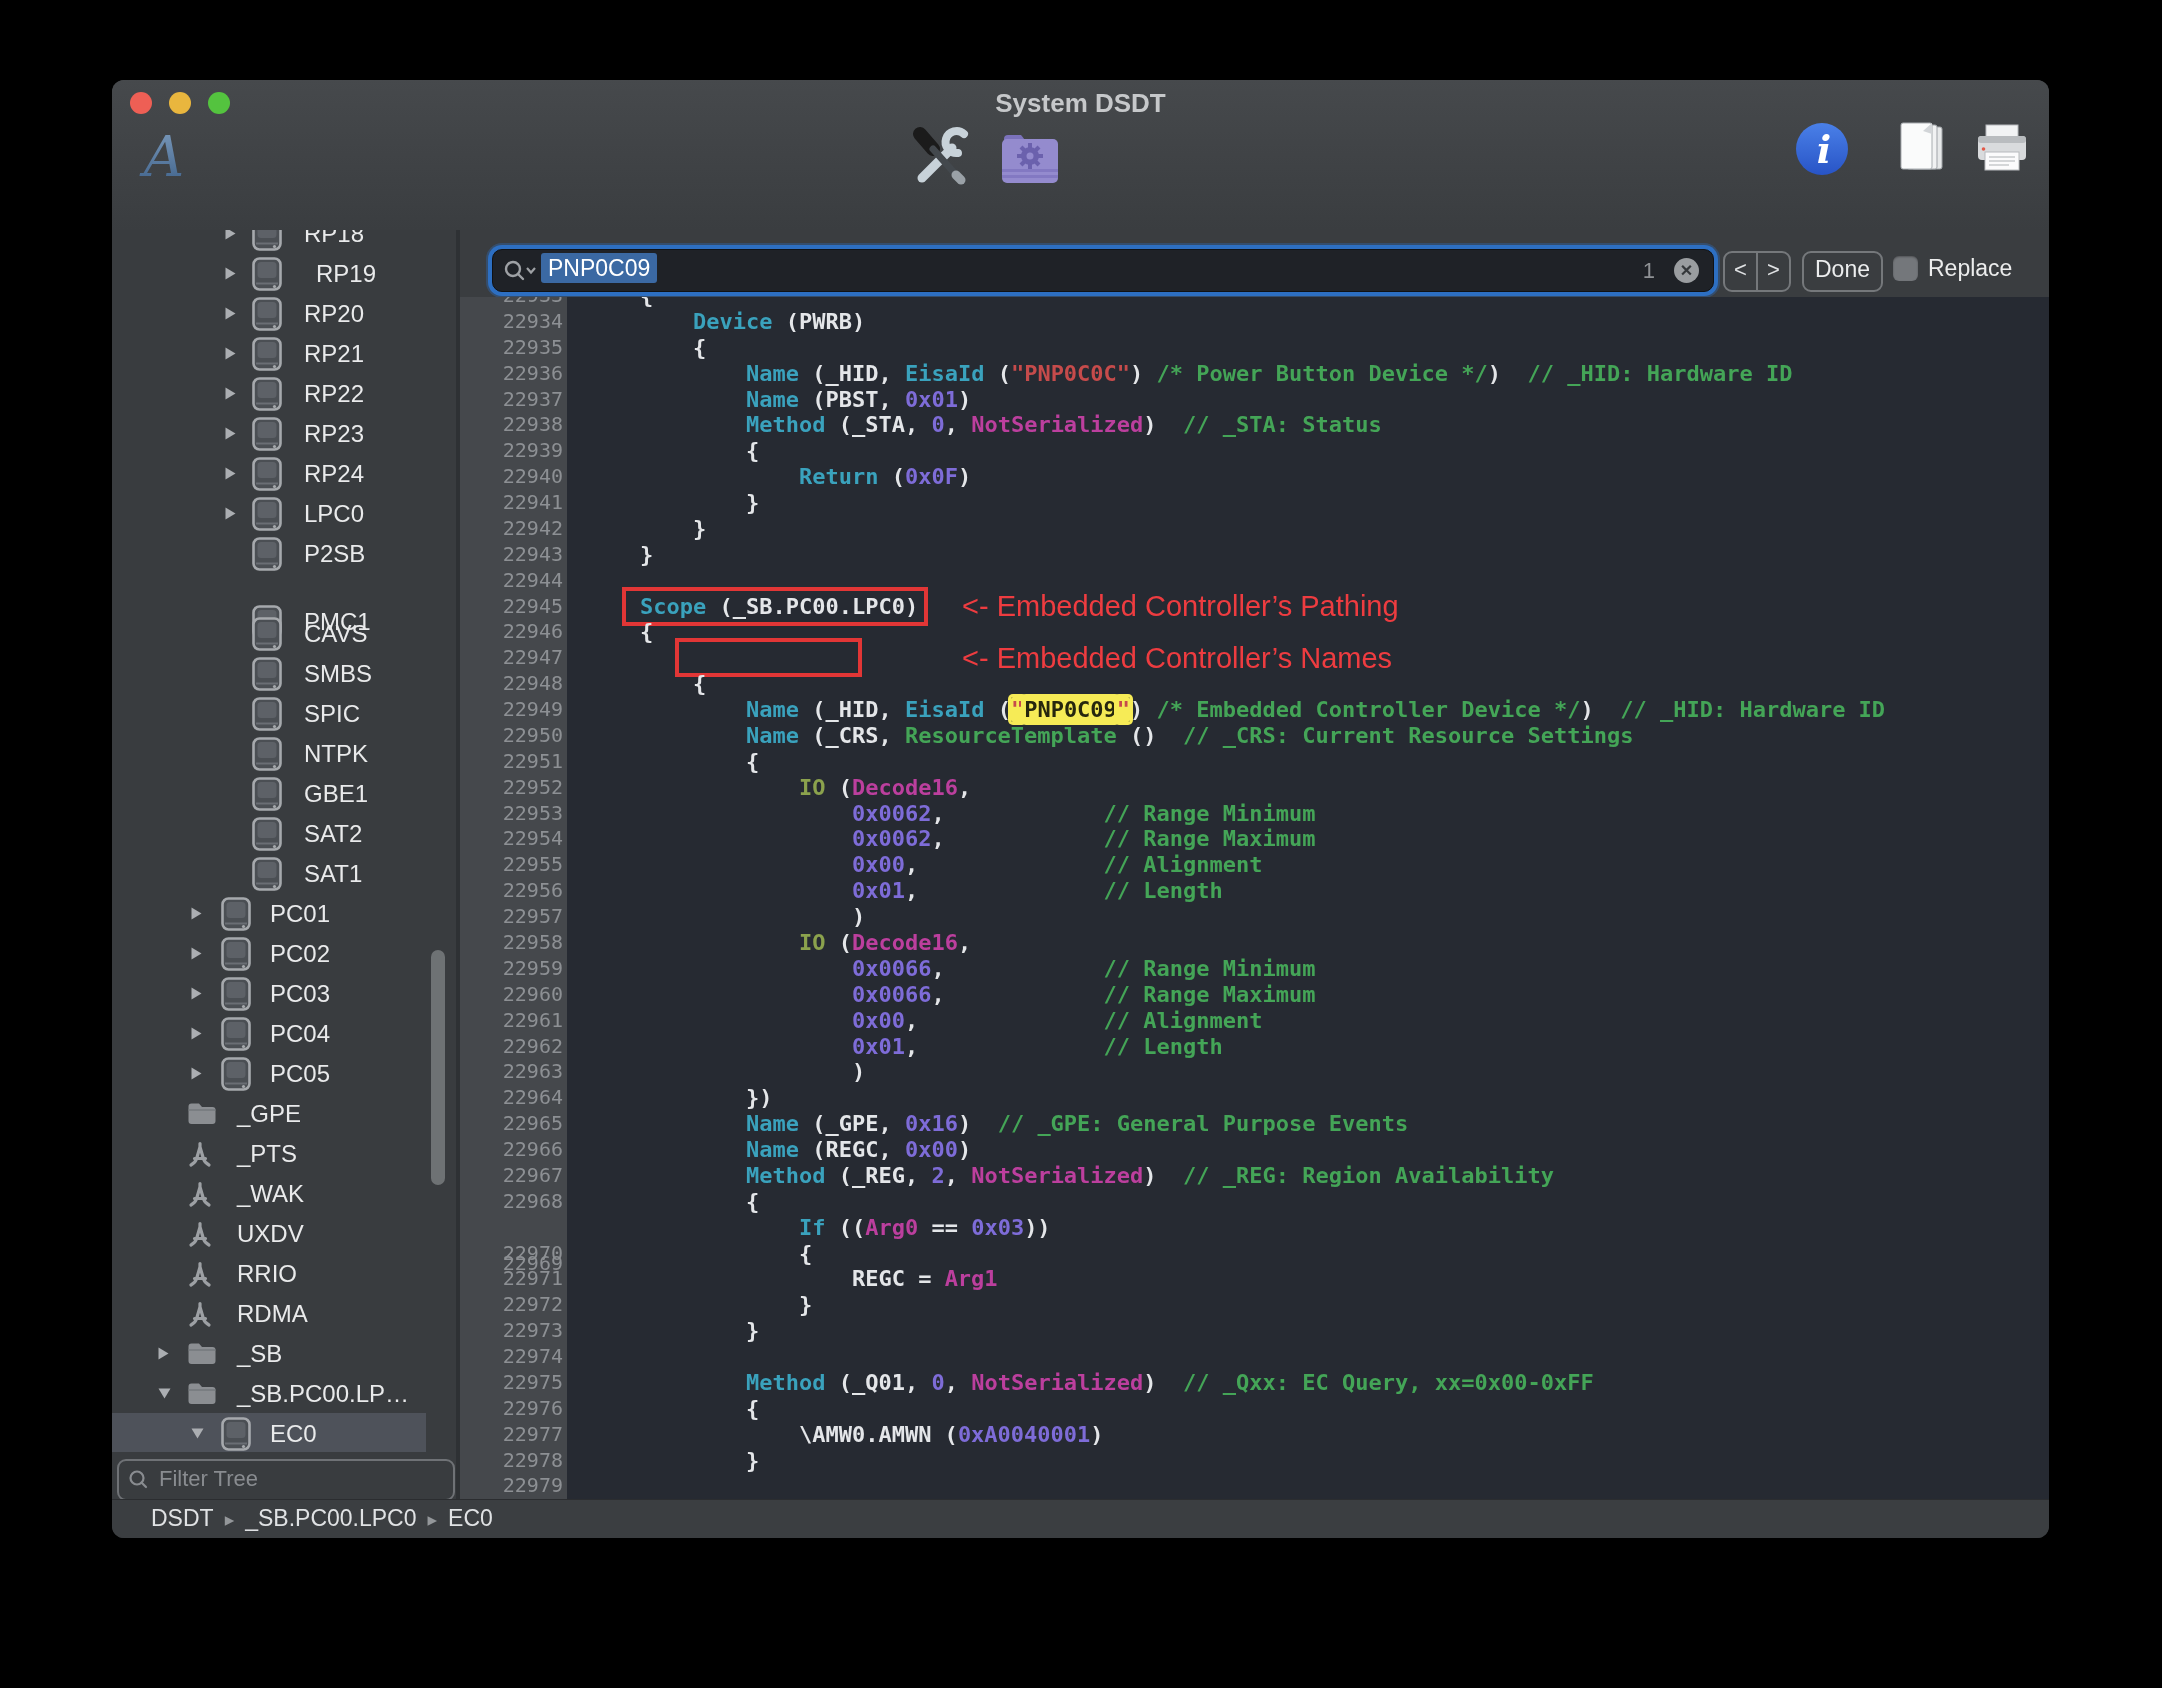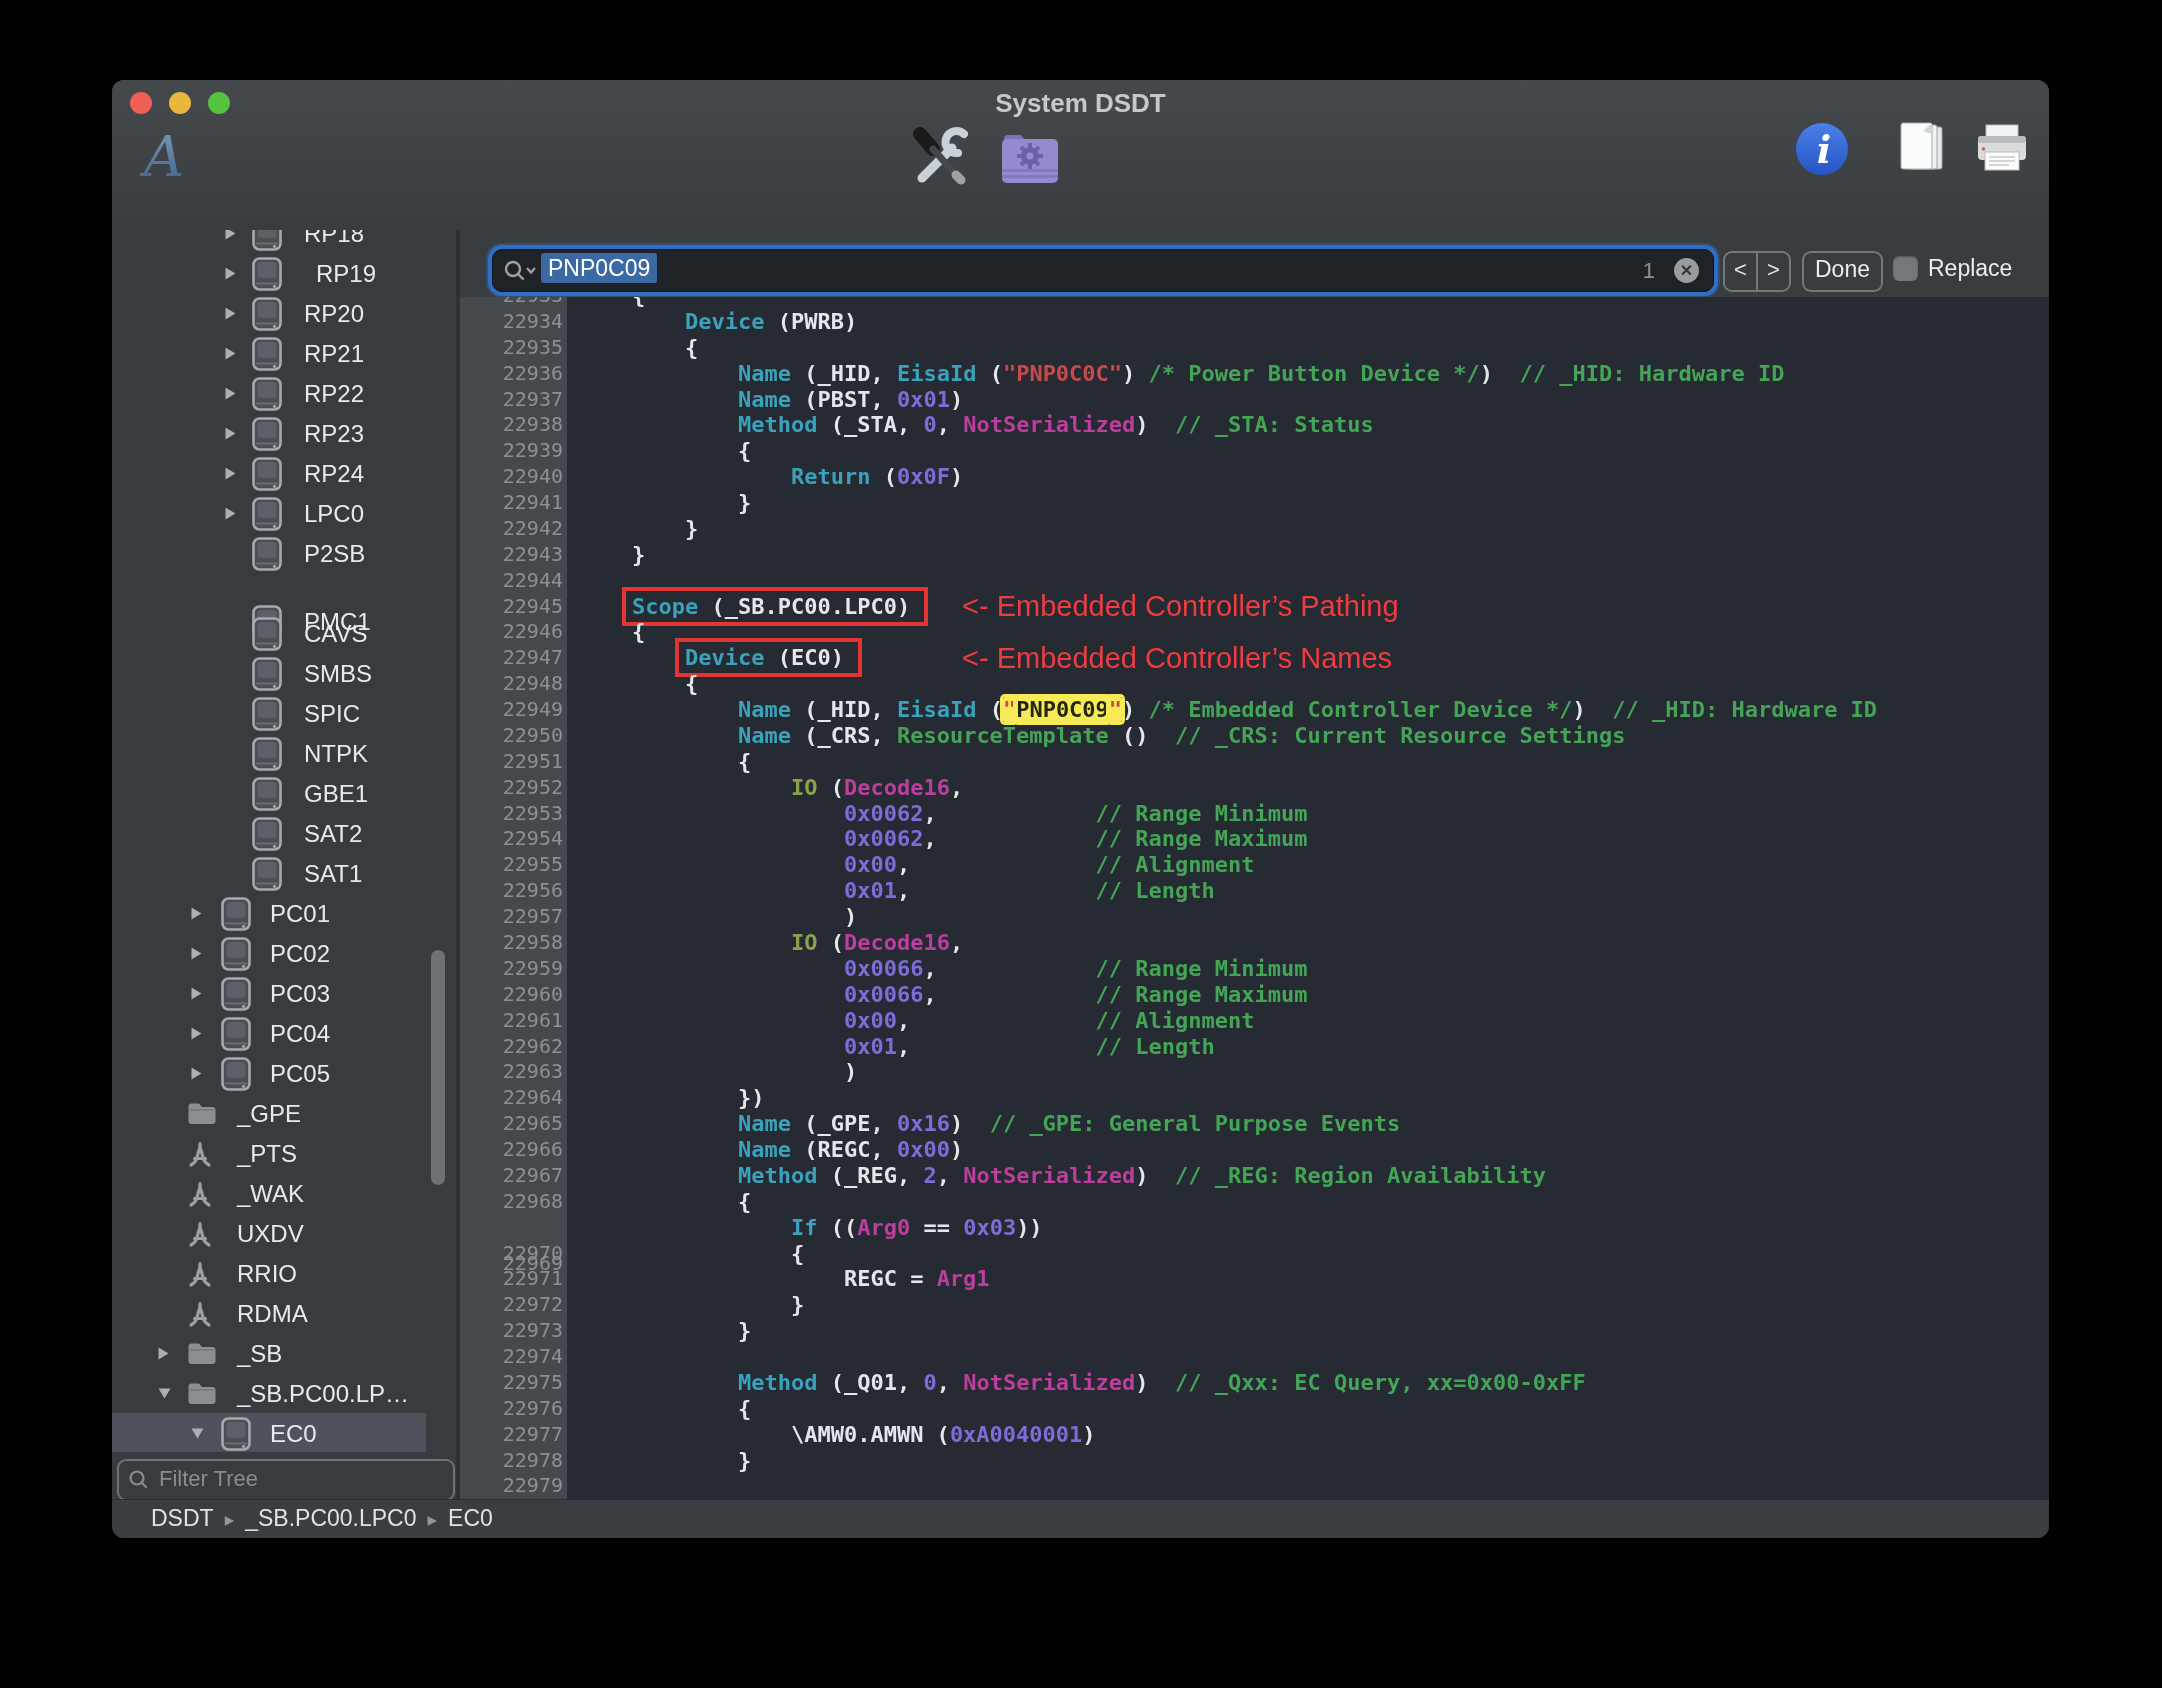--- a/index.html
+++ b/index.html
@@ -59,21 +59,21 @@
   #filter-input::placeholder{color:#898c90;}
   #divider{position:absolute;left:344px;top:150px;width:4px;height:1270px;background:#2e3134;}
   #split-dot{position:absolute;left:349px;top:780px;width:10px;height:10px;border-radius:50%;
              background:#7c7f83;}
   
   #editor{position:absolute;left:348px;top:217px;right:0;bottom:38px;overflow:hidden;}
   #gutter{position:absolute;left:0;top:0;width:107px;height:100%;background:#45484c;}
   #codearea{position:absolute;left:107px;right:0;top:0;height:100%;background:#262a32;}
   .gut-line{position:absolute;right:4px;height:26px;font:400 20px/25.88px "DejaVu Sans Mono",monospace;
             color:#8d9094;text-align:right;width:100px;}
-  .code-line{position:absolute;left:0;right:0;height:26px;padding-left:12px;white-space:pre;
+  .code-line{position:absolute;left:0;right:0;height:26px;padding-left:20px;white-space:pre;
              font:700 22px/25.88px "DejaVu Sans Mono",monospace;}
   .sg-w{color:var(--col-w);} .sg-k{color:var(--col-k);} .sg-n{color:var(--col-n);}
   .sg-s{color:var(--col-s);} .sg-c{color:var(--col-c);} .sg-g{color:var(--col-g);}
   .sg-m{color:var(--col-m);} .sg-o{color:var(--col-o);text-align:center;} .sg-t{color:var(--col-t);}
   .hl{background:var(--col-hlbg);box-shadow:0 0 0 3px var(--col-hlbg);border-radius:2px;}
   .redbox{position:absolute;border:4px solid var(--col-box);}
   #redbox-scope{left:55px;top:290px;width:298px;height:31px;}
   #redbox-device{left:108px;top:341px;width:179px;height:31px;}
   .annot{position:absolute;left:395px;font-size:29px;line-height:34px;color:var(--col-ann);
          white-space:nowrap;}
@@ -582,21 +582,20 @@
           <div class="code-line" style="top: 89.52px;"><span class="sg-w">            </span><span class="sg-k">Name</span><span class="sg-w"> (PBST, </span><span class="sg-n">0x01</span><span class="sg-w">)</span></div>
           <div class="code-line" style="top: 115.4px;"><span class="sg-w">            </span><span class="sg-k">Method</span><span class="sg-w"> (_STA, </span><span class="sg-n">0</span><span class="sg-w">, </span><span class="sg-m">NotSerialized</span><span class="sg-w">)  </span><span class="sg-c">// _STA: Status</span></div>
           <div class="code-line" style="top: 141.28px;"><span class="sg-w">            {</span></div>
           <div class="code-line" style="top: 167.16px;"><span class="sg-w">                </span><span class="sg-k">Return</span><span class="sg-w"> (</span><span class="sg-n">0x0F</span><span class="sg-w">)</span></div>
           <div class="code-line" style="top: 193.04px;"><span class="sg-w">            }</span></div>
           <div class="code-line" style="top: 218.92px;"><span class="sg-w">        }</span></div>
           <div class="code-line" style="top: 244.8px;"><span class="sg-w">    }</span></div>
           <div class="code-line" style="top: 270.68px;"></div>
           <div class="code-line" style="top: 296.56px;"><span class="sg-w">    </span><span class="sg-k">Scope</span><span class="sg-w"> (_SB.PC00.LPC0)</span></div>
           <div class="code-line" style="top: 322.44px;"><span class="sg-w">    {</span></div>
-          <div class="code-line" style="top: 348.32px;"><span class="sg-w">        </span><span class="sg-k">Device</span><span class="sg-w"> (EC0)</span></div>
           <div class="code-line" style="top: 374.2px;"><span class="sg-w">        {</span></div>
           <div class="code-line" style="top: 400.08px;"><span class="sg-w">            </span><span class="sg-k">Name</span><span class="sg-w"> (_HID, </span><span class="sg-k">EisaId</span><span class="sg-w"> (</span><span class="sg-s hl">"</span><span class="sg-t hl">PNP0C09</span><span class="sg-s hl">"</span><span class="sg-w">) </span><span class="sg-c">/* Embedded Controller Device */</span><span class="sg-w">)  </span><span class="sg-c">// _HID: Hardware ID</span></div>
           <div class="code-line" style="top: 425.96px;"><span class="sg-w">            </span><span class="sg-k">Name</span><span class="sg-w"> (_CRS, </span><span class="sg-g">ResourceTemplate</span><span class="sg-w"> ()  </span><span class="sg-c">// _CRS: Current Resource Settings</span></div>
           <div class="code-line" style="top: 451.84px;"><span class="sg-w">            {</span></div>
           <div class="code-line" style="top: 477.72px;"><span class="sg-w">                </span><span class="sg-o">IO</span><span class="sg-w"> (</span><span class="sg-m">Decode16</span><span class="sg-w">,</span></div>
           <div class="code-line" style="top: 503.6px;"><span class="sg-w">                    </span><span class="sg-n">0x0062</span><span class="sg-w">,            </span><span class="sg-c">// Range Minimum</span></div>
           <div class="code-line" style="top: 529.48px;"><span class="sg-w">                    </span><span class="sg-n">0x0062</span><span class="sg-w">,            </span><span class="sg-c">// Range Maximum</span></div>
           <div class="code-line" style="top: 555.36px;"><span class="sg-w">                    </span><span class="sg-n">0x00</span><span class="sg-w">,              </span><span class="sg-c">// Alignment</span></div>
           <div class="code-line" style="top: 581.24px;"><span class="sg-w">                    </span><span class="sg-n">0x01</span><span class="sg-w">,              </span><span class="sg-c">// Length</span></div>
           <div class="code-line" style="top: 607.12px;"><span class="sg-w">                    )</span></div>

